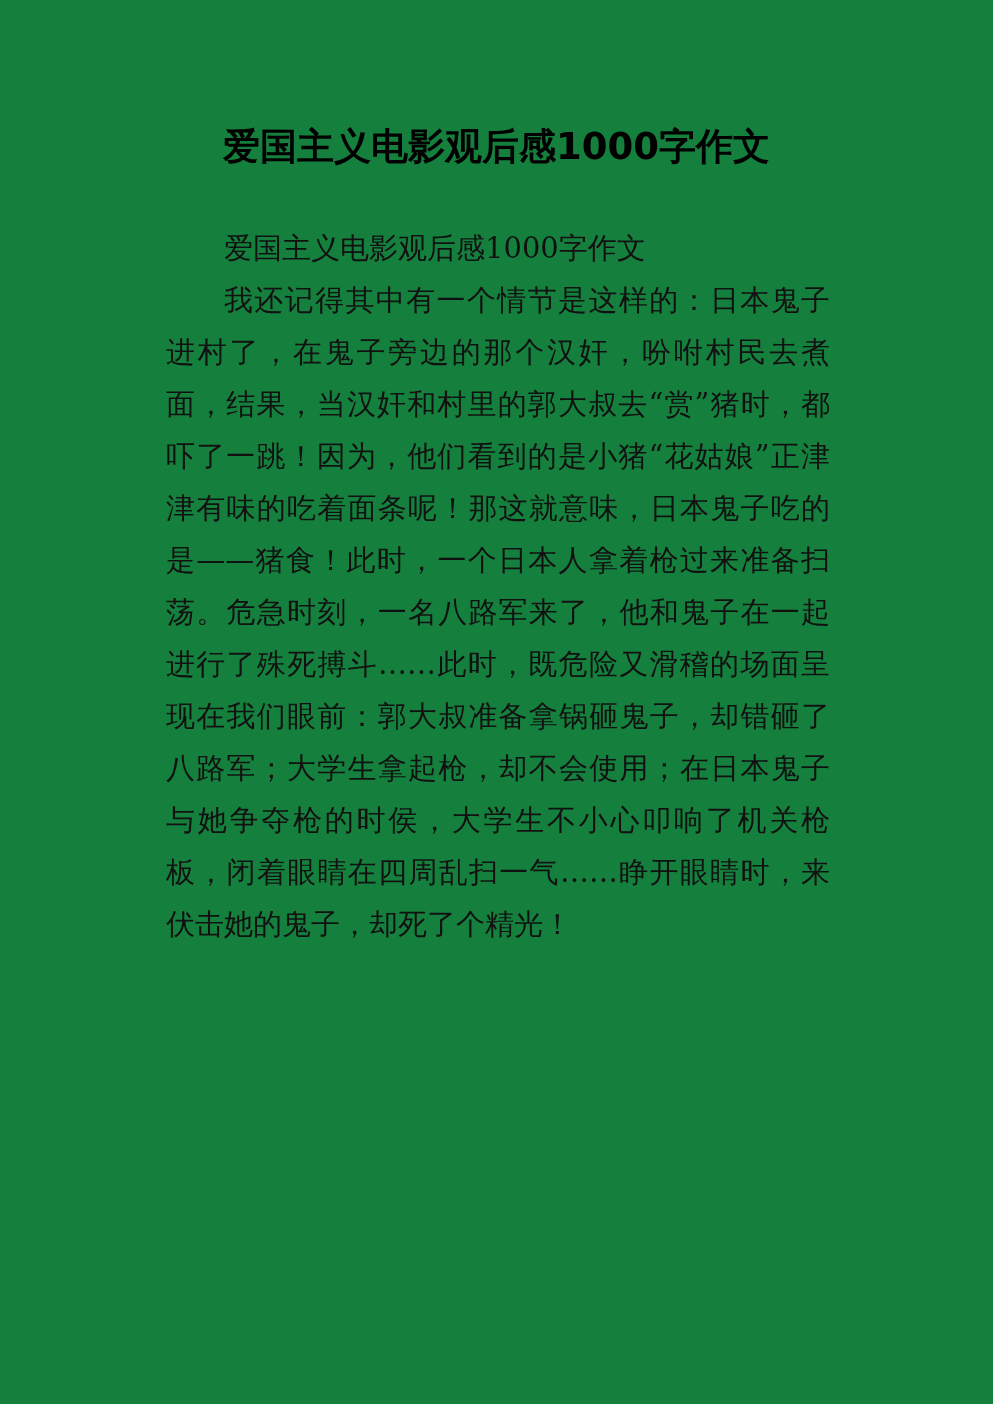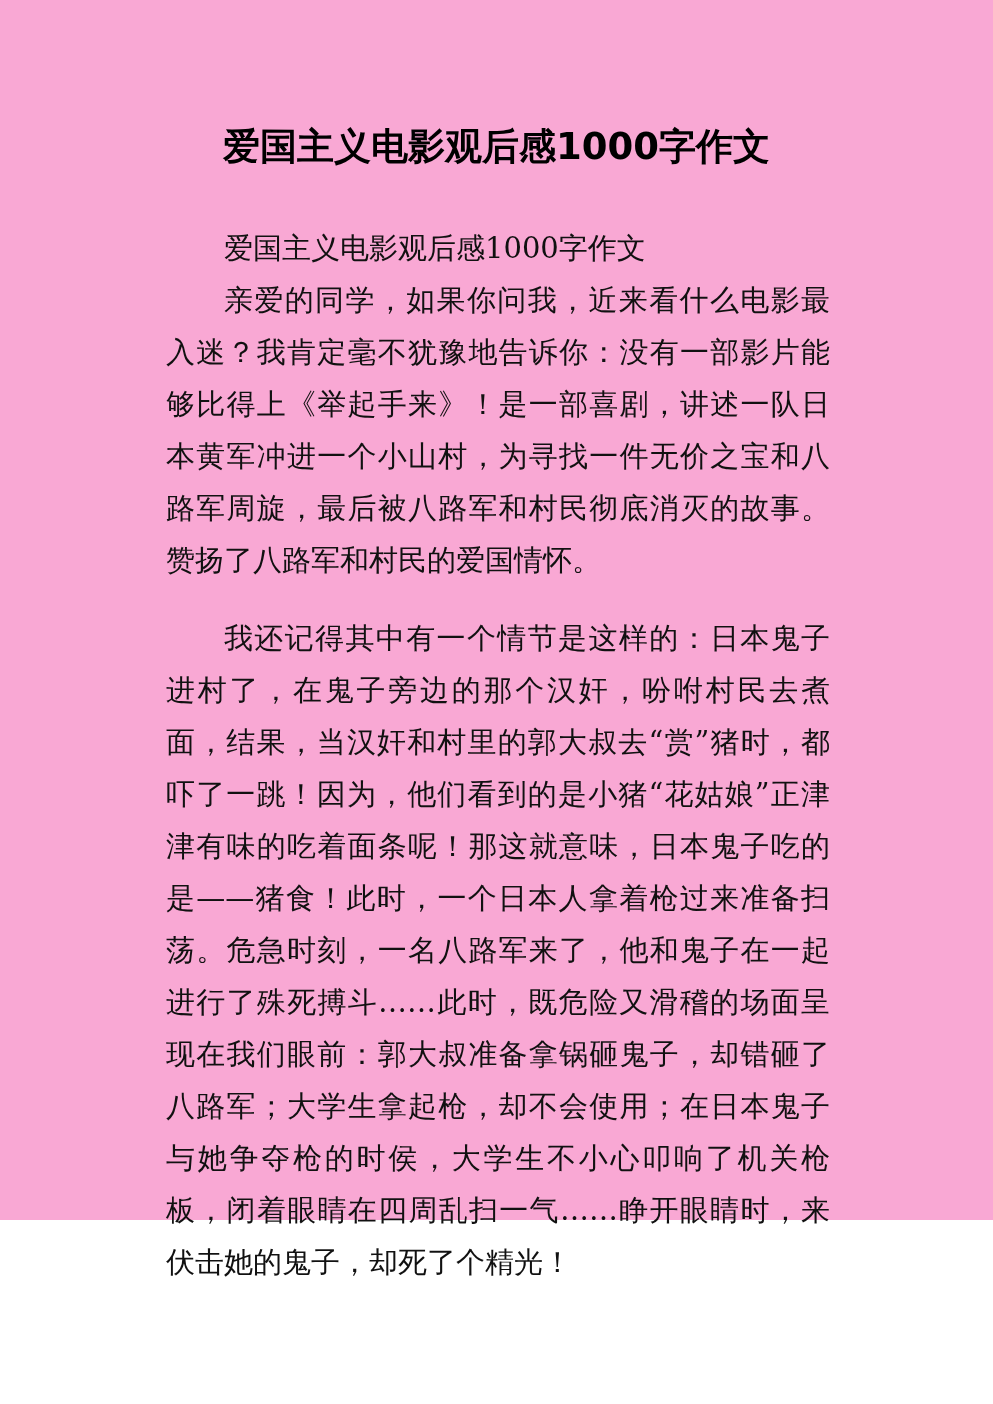--- a/index.html
+++ b/index.html
@@ -1,33 +1,32 @@
 <!DOCTYPE html>
 <html><head>
 <meta charset="utf-8">
 <style>
   html, body { margin: 0; padding: 0; background: #ffffff; }
   body { width: 993px; height: 1404px; position: relative; overflow: hidden; }
-  .page { position: absolute; left: 0; top: 0; width: 993px; height: 1220px; background: #f9a8d4; }
+  .page { position: absolute; left: 0; top: 0; width: 993px; height: 1404px; background: #15803d; }
   .title {
     position: absolute; left: 0; top: 122px; width: 993px; text-align: center;
     font-family: "DejaVu Sans", "Liberation Sans", sans-serif;
     font-weight: bold; font-size: 37px; color: #000; line-height: 50px; letter-spacing: 0px;
   }
   .body {
     position: absolute; left: 166px; top: 222px; width: 664px;
     font-family: "DejaVu Serif", "Liberation Serif", serif;
     font-size: 29px; color: #111; line-height: 52px;
   }
   .para { margin: 0; text-indent: 2em; text-align: justify; word-break: break-all; }
   .para.first { margin-bottom: 26px; }
 </style>
 </head>
 <body>
 
 <div class="page">
   <div class="title">爱国主义电影观后感1000字作文</div>
   <div class="body">
     <p class="para">爱国主义电影观后感1000字作文</p>
-    <p class="para first">亲爱的同学，如果你问我，近来看什么电影最入迷？我肯定毫不犹豫地告诉你：没有一部影片能够比得上《举起手来》！是一部喜剧，讲述一队日本黄军冲进一个小山村，为寻找一件无价之宝和八路军周旋，最后被八路军和村民彻底消灭的故事。赞扬了八路军和村民的爱国情怀。</p>
     <p class="para">我还记得其中有一个情节是这样的：日本鬼子进村了，在鬼子旁边的那个汉奸，吩咐村民去煮面，结果，当汉奸和村里的郭大叔去“赏”猪时，都吓了一跳！因为，他们看到的是小猪“花姑娘”正津津有味的吃着面条呢！那这就意味，日本鬼子吃的是——猪食！此时，一个日本人拿着枪过来准备扫荡。危急时刻，一名八路军来了，他和鬼子在一起进行了殊死搏斗……此时，既危险又滑稽的场面呈现在我们眼前：郭大叔准备拿锅砸鬼子，却错砸了八路军；大学生拿起枪，却不会使用；在日本鬼子与她争夺枪的时侯，大学生不小心叩响了机关枪板，闭着眼睛在四周乱扫一气……睁开眼睛时，来伏击她的鬼子，却死了个精光！</p>
   </div>
 </div>
 
 </body></html>

